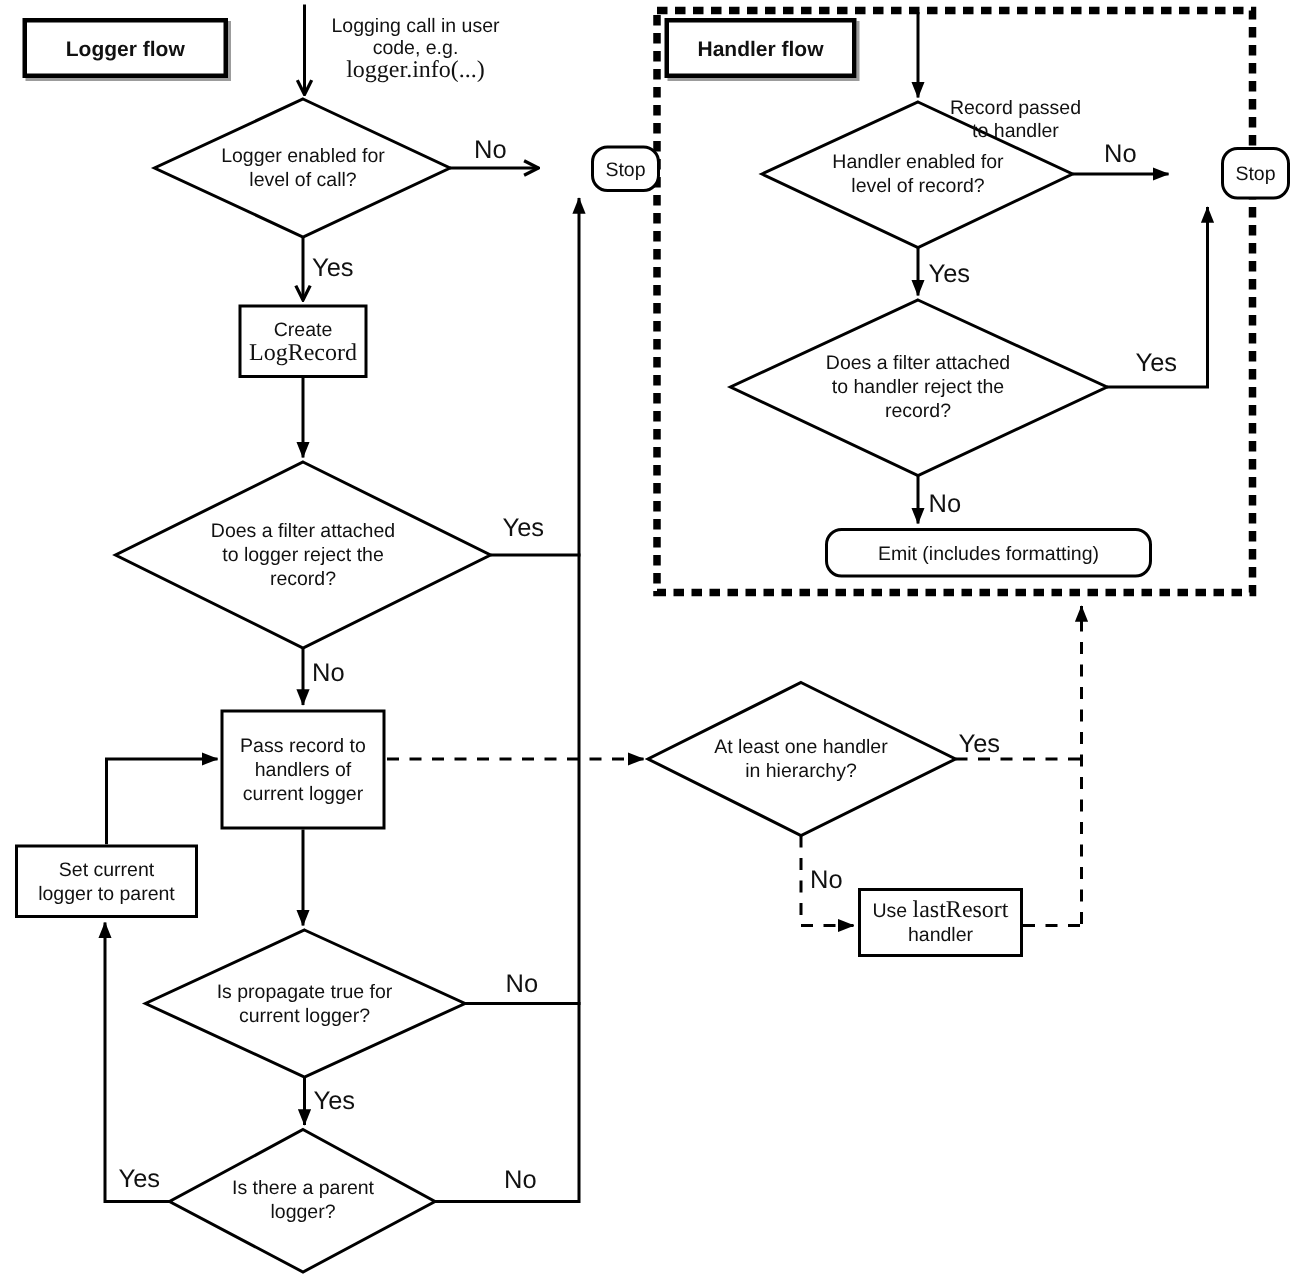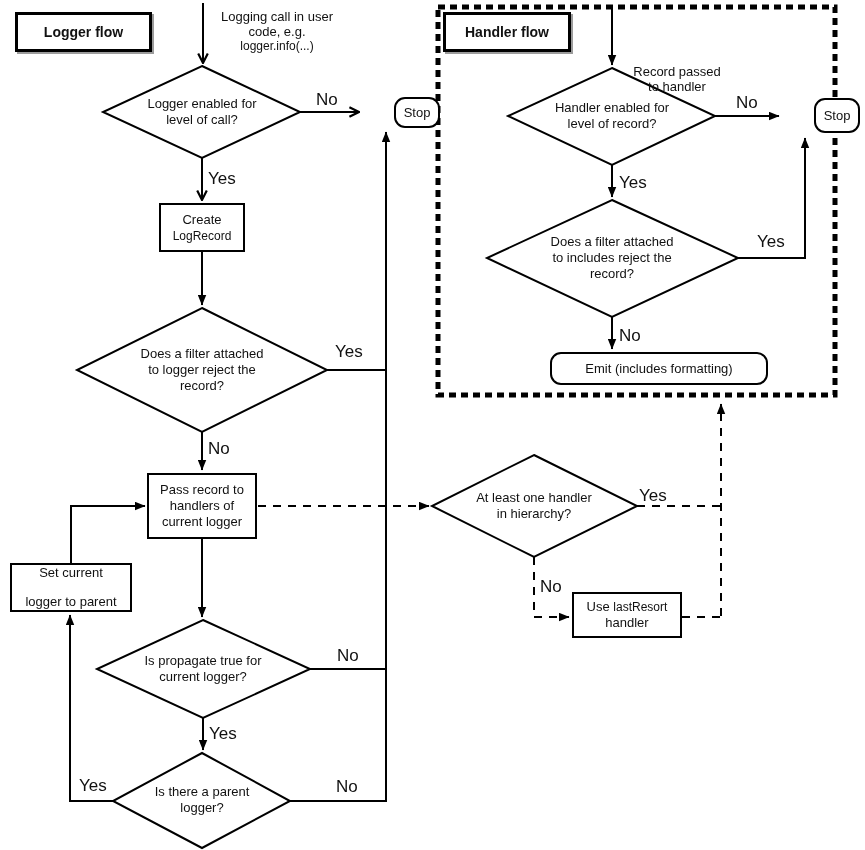--- a/index.html
+++ b/index.html
@@ -18,21 +18,21 @@
   .titlebox {
     border-width:3px; box-shadow:2px 2px 0 #9c9c9c;
     font-weight:bold; font-size:14px;
   }
   .dtext {
     position:absolute; text-align:center; font-size:13px; line-height:16px;
     pointer-events:none;
   }
   .elabel { position:absolute; font-size:17px; line-height:14px; }
   .entrylabel { position:absolute; text-align:center; font-size:13px; line-height:15px; }
-  .mono { font-family:Liberation Sans, sans-serif; font-size:12px; }
+  .mono { font-family:Liberation Serif, serif; font-size:16px; }
 </style>
 </head>
 <body>
 
 <div class="stage">
 
   <svg width="865" height="850" viewBox="0 0 865 850">
     <defs>
       <marker id="mSolid" viewBox="0 0 10 8" refX="9.5" refY="4" markerWidth="11" markerHeight="9" orient="auto" markerUnits="userSpaceOnUse">
         <path d="M0,0 L10,4 L0,8 Z" fill="#000"></path>
@@ -95,26 +95,26 @@
     <div>to handler</div>
   </div>
 
   <div class="node rounded" style="left:362px; top:97px; width:46px; height:31px;">
     <div>Stop</div>
   </div>
   <div class="node" style="left:159px; top:203px; width:86px; height:49px;">
     <div>Create</div>
     <div class="mono">LogRecord</div>
   </div>
-  <div class="node" style="left:147px; top:473px; width:110px; height:66px;">
+  <div class="node" style="left:147px; top:473px; width:110px; height:80px;">
     <div>Pass record to</div>
     <div>handlers of</div>
     <div>current logger</div>
   </div>
-  <div class="node" style="left:10px; top:563px; width:122px; height:49px;justify-content:space-between;">
+  <div class="node" style="left:10px; top:563px; width:122px; height:49px;">
     <div>Set current</div>
     <div>logger to parent</div>
   </div>
 
   <div class="node rounded" style="left:782px; top:98px; width:46px; height:35px;">
     <div>Stop</div>
   </div>
   <div class="node rounded" style="left:518px; top:352px; width:218px; height:33px;">
     <div>Emit (includes formatting)</div>
   </div>
@@ -139,21 +139,21 @@
   <div class="dtext" style="left:122px; top:784px; width:160px;">
     <div>Is there a parent</div>
     <div>logger?</div>
   </div>
   <div class="dtext" style="left:532px; top:100px; width:160px;">
     <div>Handler enabled for</div>
     <div>level of record?</div>
   </div>
   <div class="dtext" style="left:522px; top:234px; width:180px;">
     <div>Does a filter attached</div>
-    <div>to includes reject the</div>
+    <div>to handler reject the</div>
     <div>record?</div>
   </div>
   <div class="dtext" style="left:454px; top:490px; width:160px;">
     <div>At least one handler</div>
     <div>in hierarchy?</div>
   </div>
 
   <div class="elabel" style="left:316px; top:93px;">No</div>
   <div class="elabel" style="left:208px; top:172px;">Yes</div>
   <div class="elabel" style="left:335px; top:345px;">Yes</div>

